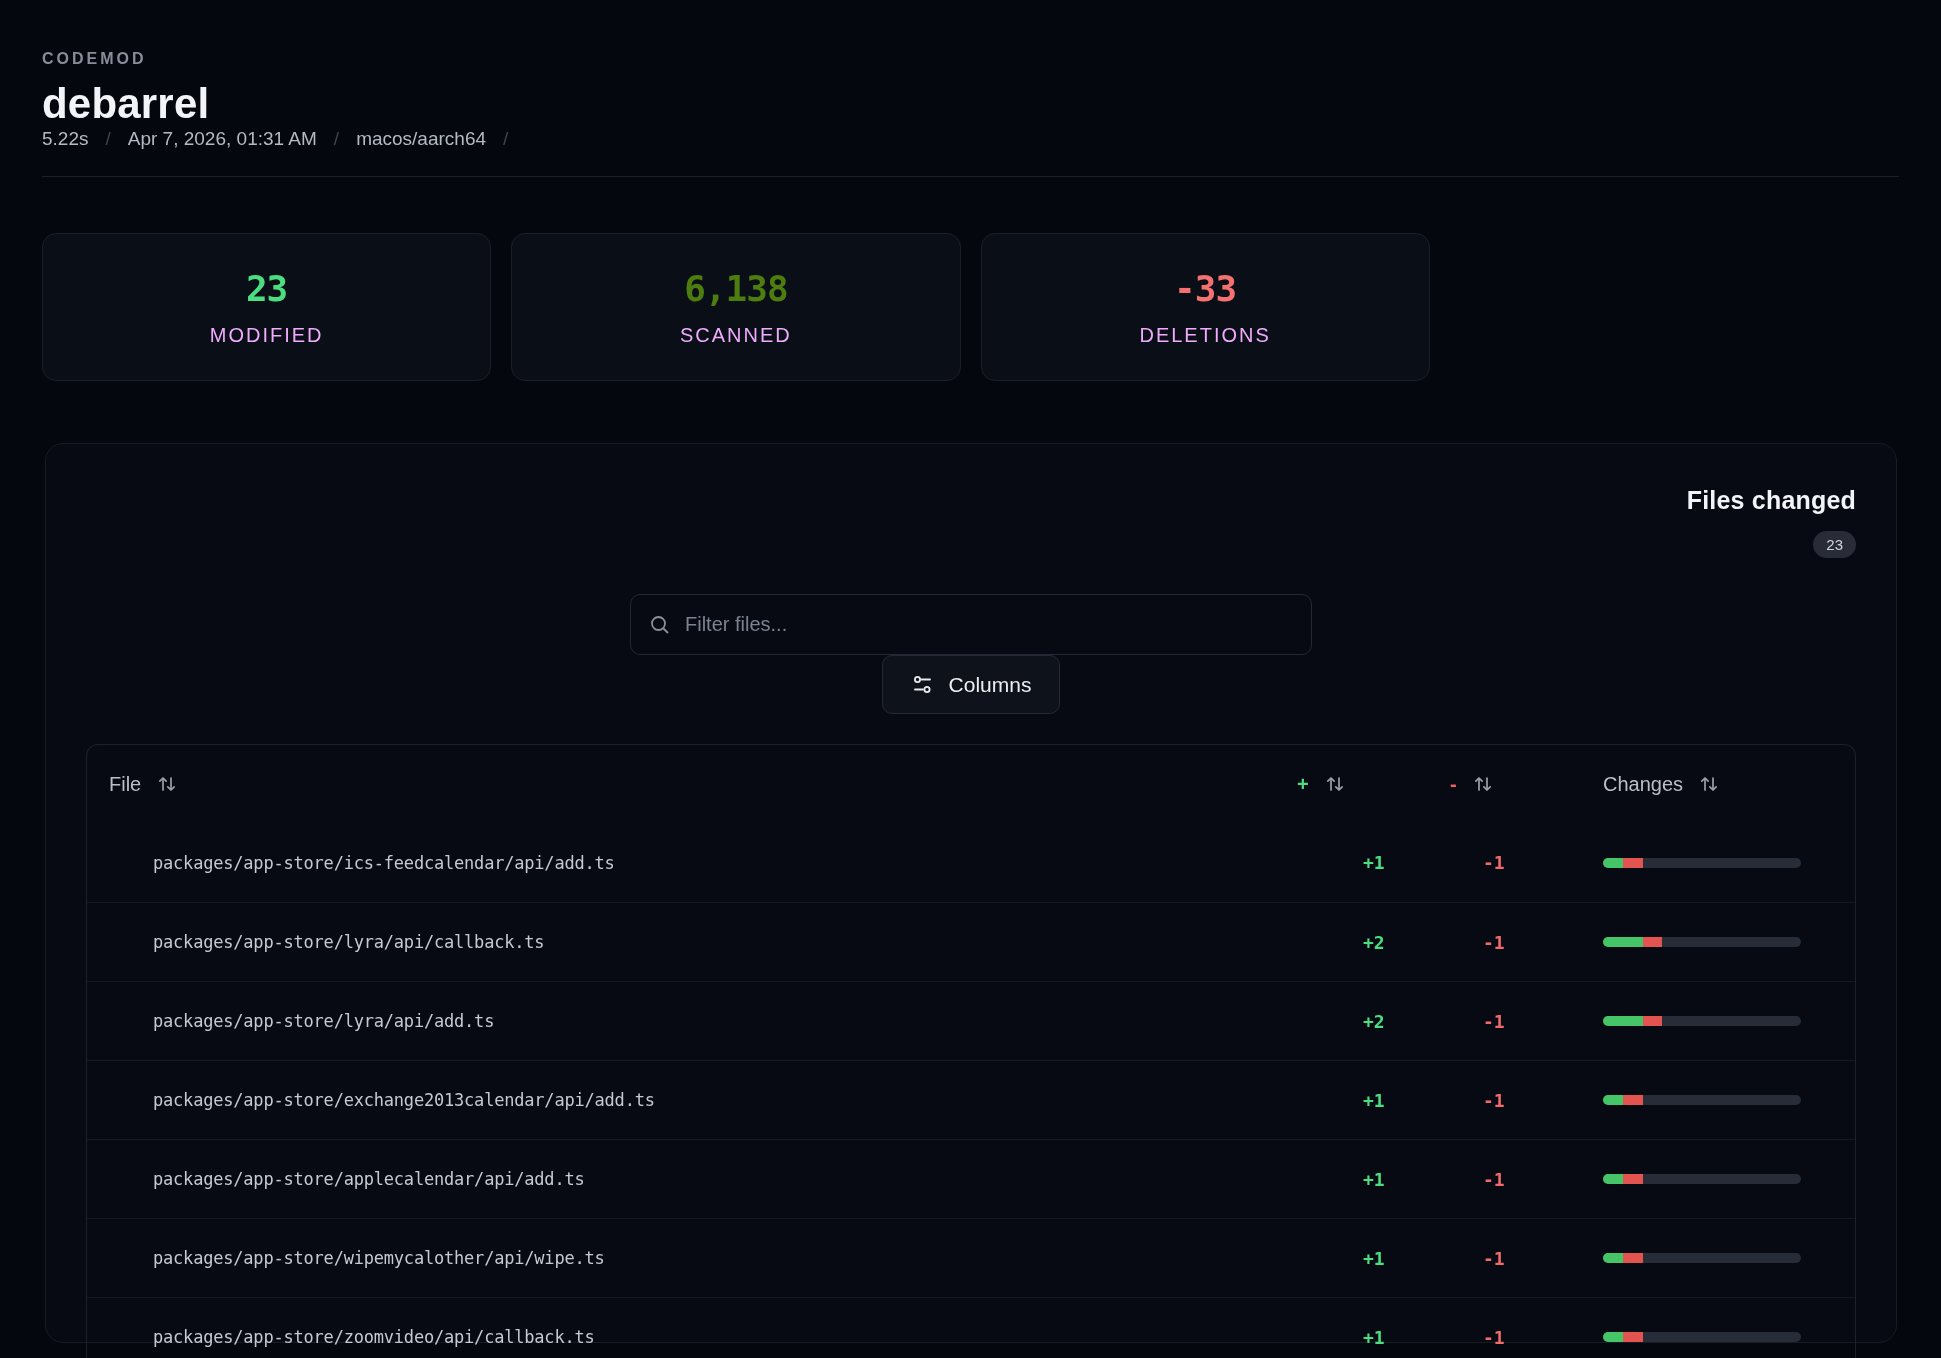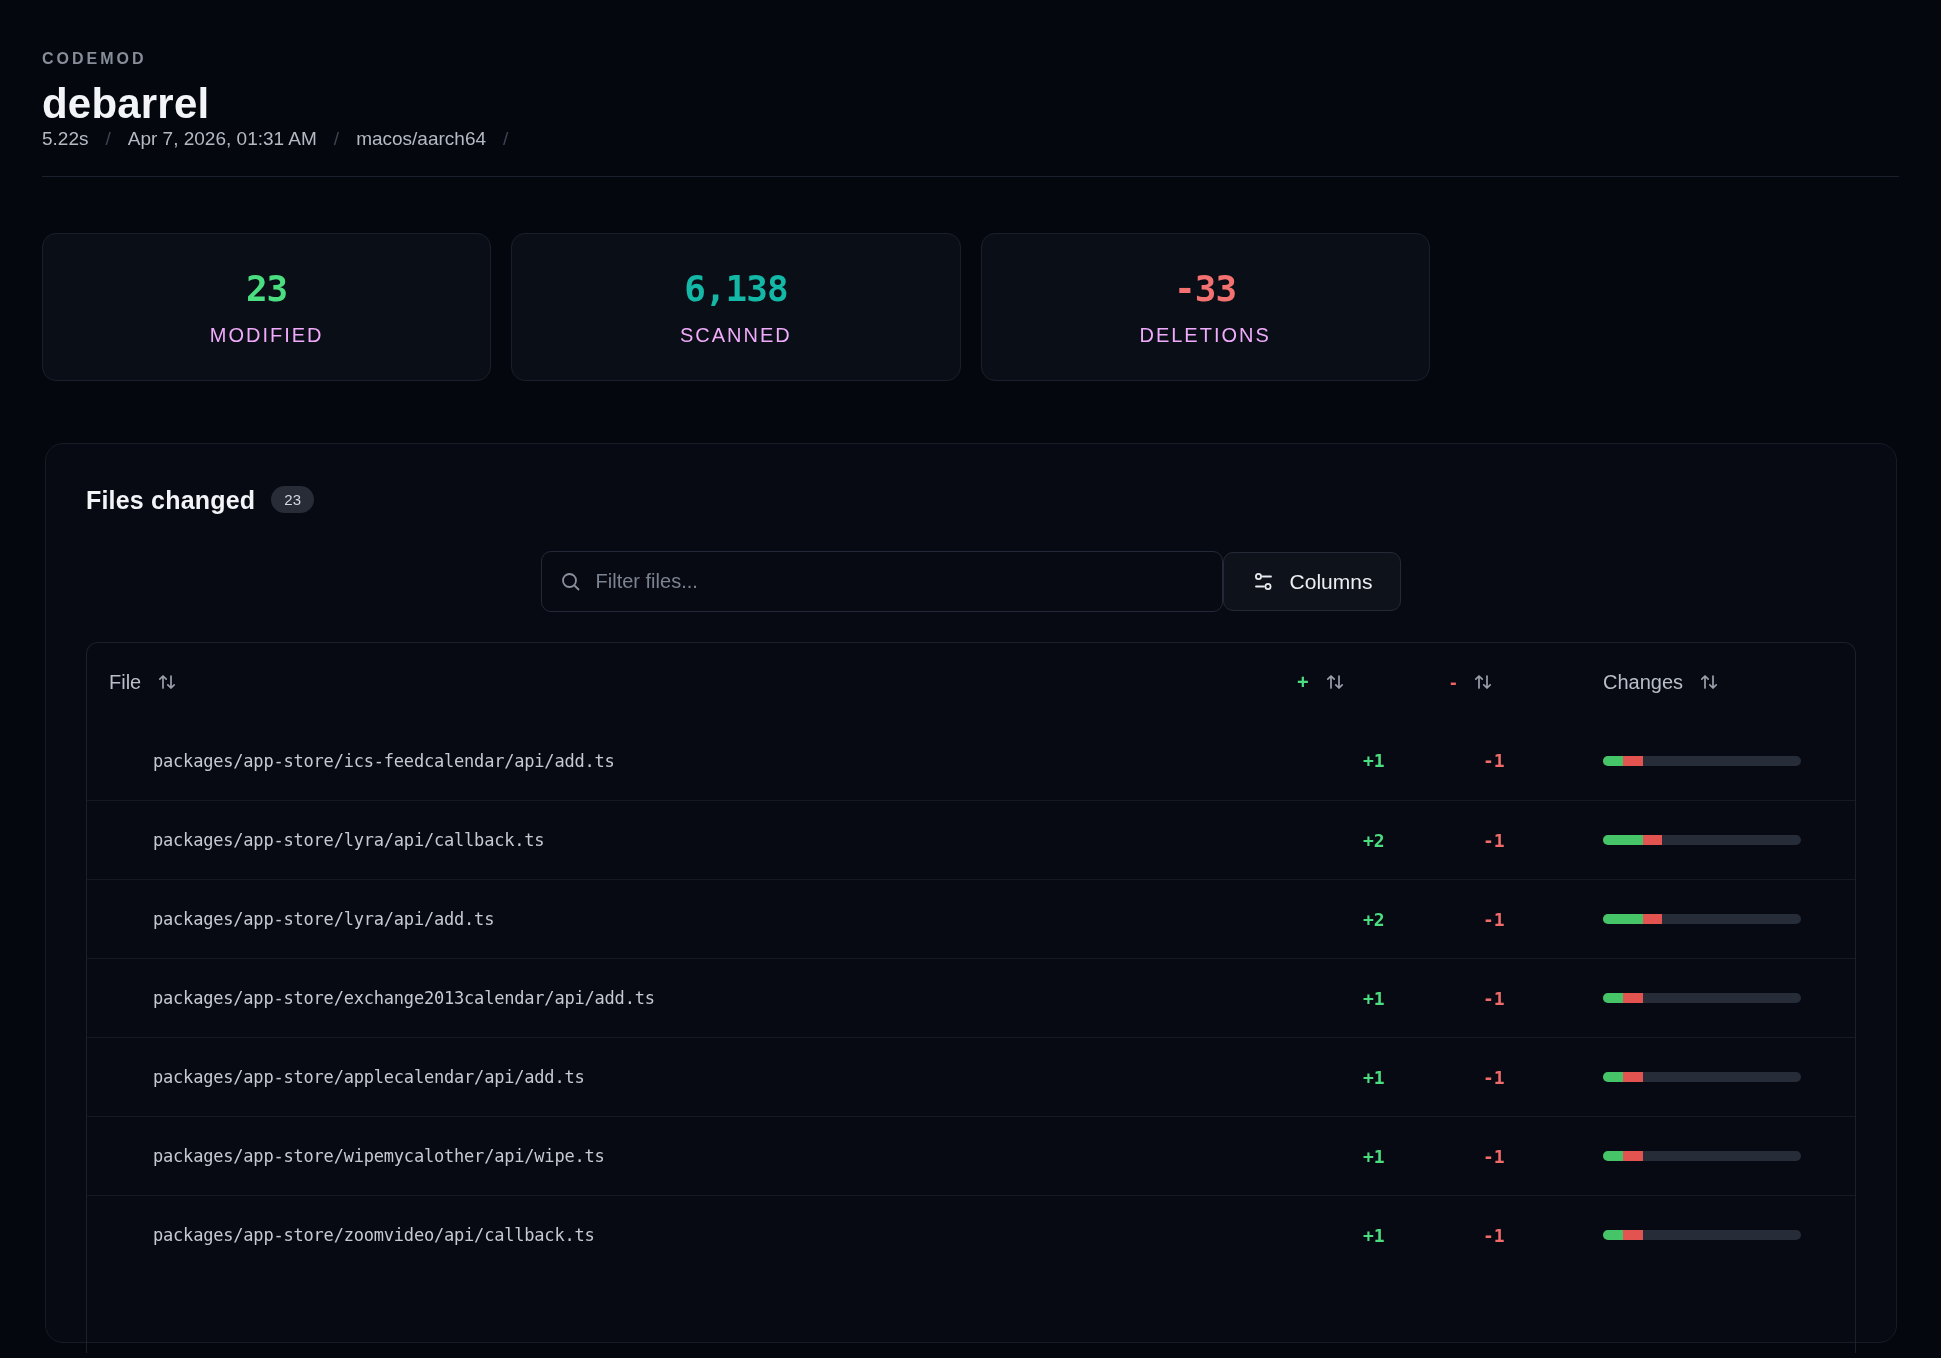--- a/index.html
+++ b/index.html
@@ -24,42 +24,42 @@
 
   
   .stats { margin-top: 56px; display: grid; grid-template-columns: repeat(4, 1fr); gap: 20px; }
   .stat-card {
     height: 148px; border: 1px solid #1a202b; border-radius: 14px;
     background: #0a0e16;
     display: flex; flex-direction: column; align-items: center; justify-content: center;
   }
   .stat-value {
     font-family: "DejaVu Sans Mono", monospace;
-    font-size: 36px; font-weight: 700; color: #14b8a6; letter-spacing: -1px;
+    font-size: 36px; font-weight: 700; color: #4d7c0f; letter-spacing: -1px;
   }
   .stat-value.green { color: #4ade80; }
   .stat-value.red { color: #f47171; }
   .stat-label { margin-top: 15px; font-size: 20px; letter-spacing: 2px; color: #f0abfc; }
 
   
   .panel {
     margin: 62px 0 0 3px;
     width: 1852px; height: 900px;
     border: 1px solid #161c26; border-radius: 18px;
     background: #070a12;
     padding: 42px 40px;
   }
-  .panel-title-row { display: flex; align-items: flex-start; gap: 16px; }
+  .panel-title-row { display: flex; align-items: flex-end; gap: 16px; flex-direction: column; }
   .panel-title { font-size: 25px; font-weight: 700; letter-spacing: 0.2px; }
   .count-badge {
     background: #272c36; color: #d3d7dd; font-size: 15px;
     padding: 6px 13px; border-radius: 999px; line-height: 1;
   }
 
-  .controls-row { margin-top: 36px; display: flex; align-items: center; justify-content: center; }
+  .controls-row { margin-top: 36px; display: flex; align-items: center; justify-content: flex-end; flex-direction: column; }
   .filter-box {
     width: 682px; height: 61px;
     border: 1px solid #232936; border-radius: 10px;
     background: transparent;
     display: flex; align-items: center; padding: 0 18px; gap: 14px;
   }
   .filter-box input {
     flex: 1; background: transparent; border: none; outline: none;
     color: #e7eaef; font-size: 20px; font-family: "Liberation Sans", sans-serif;
   }

